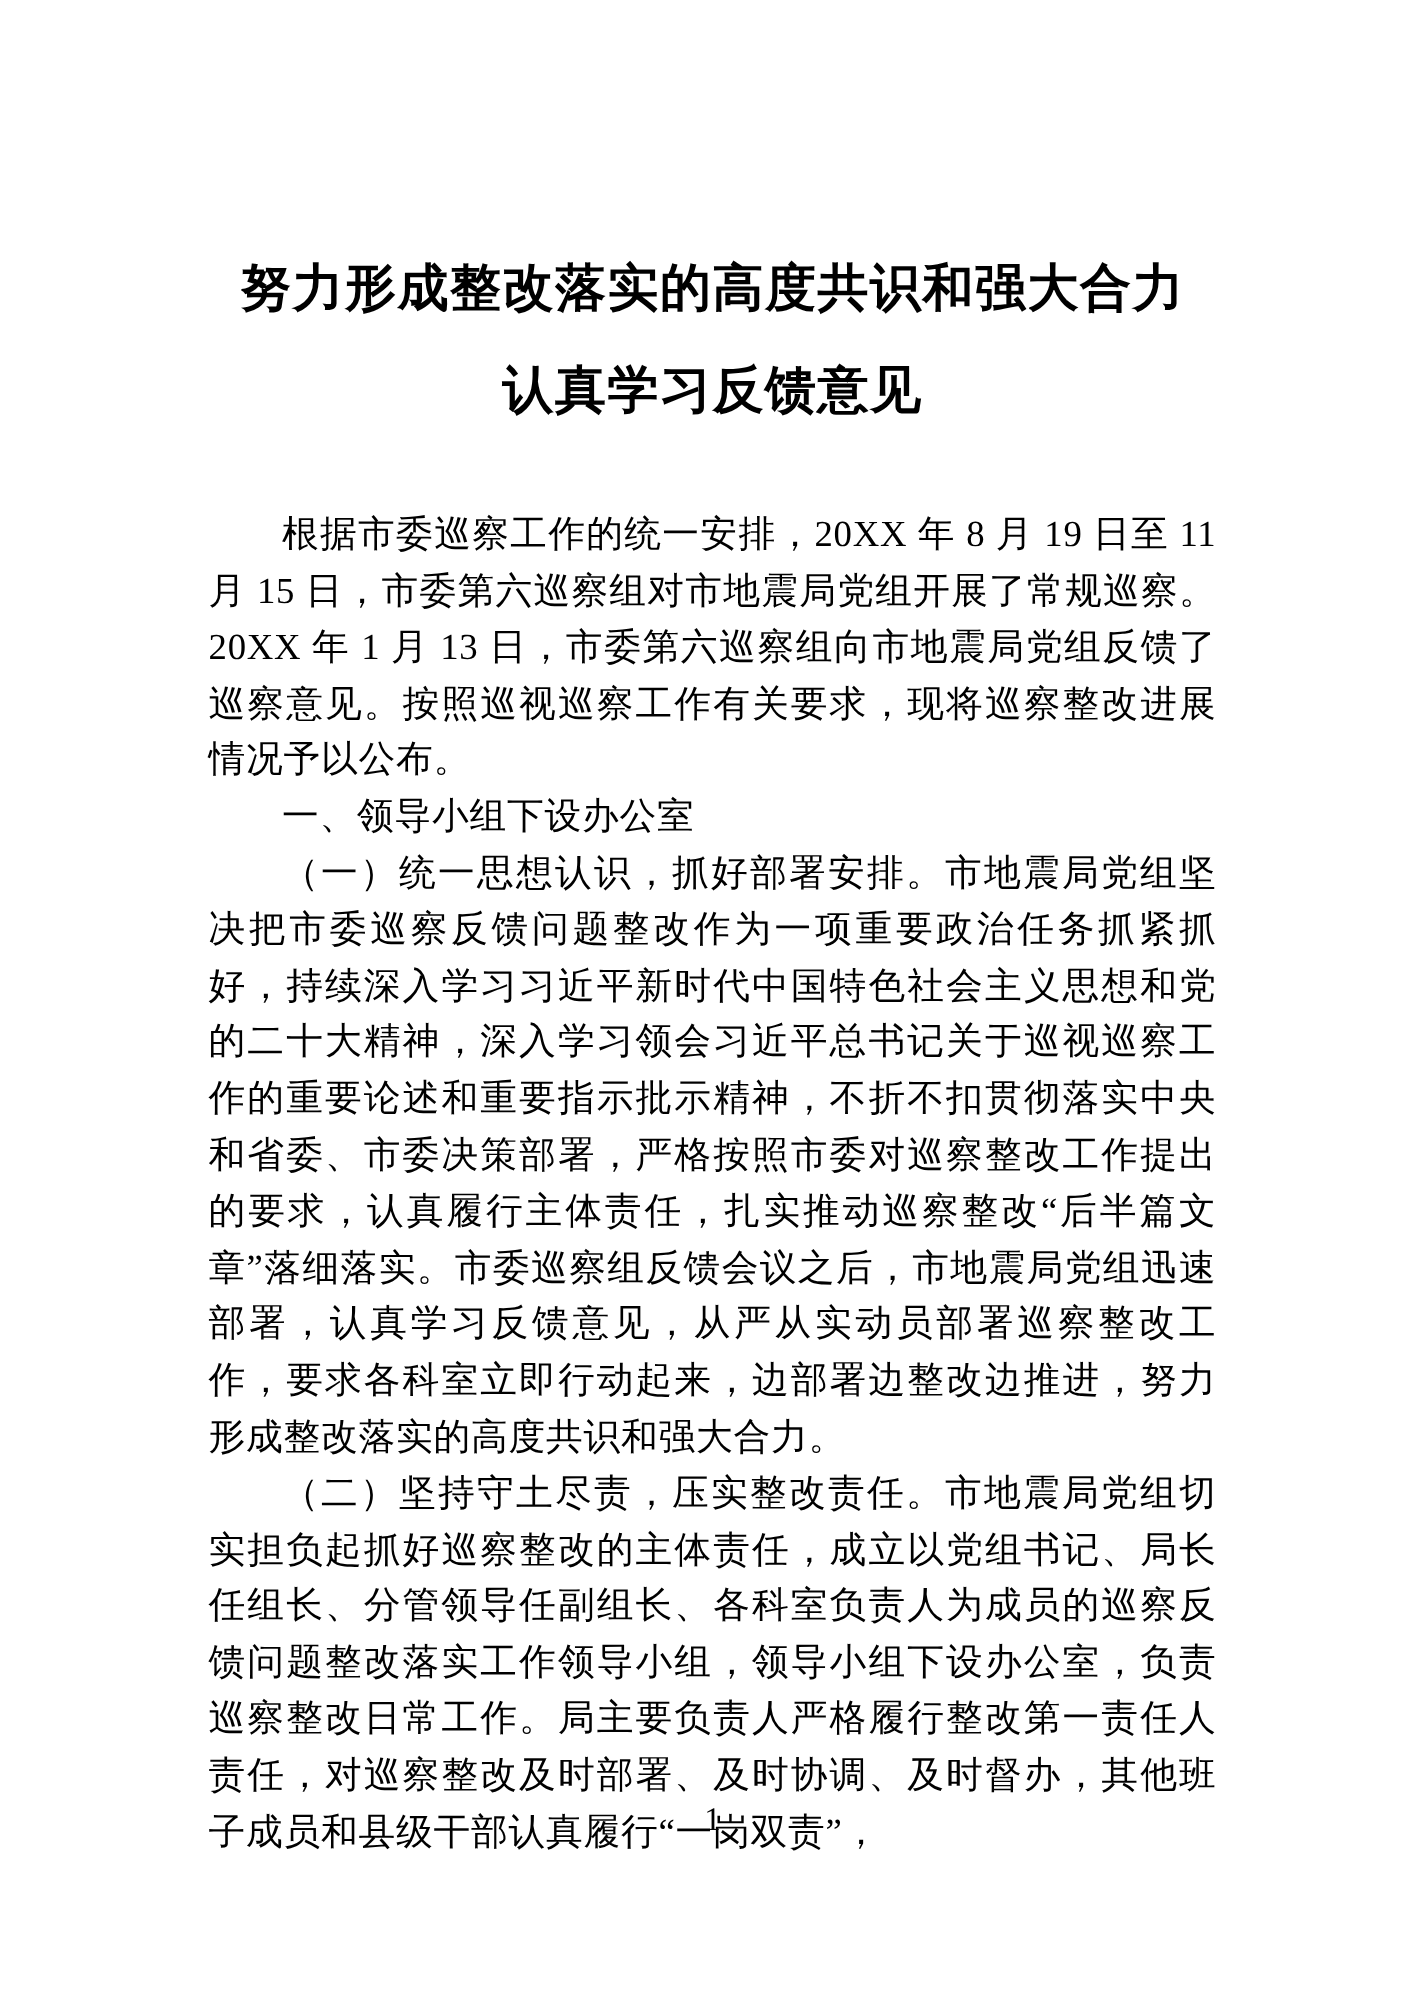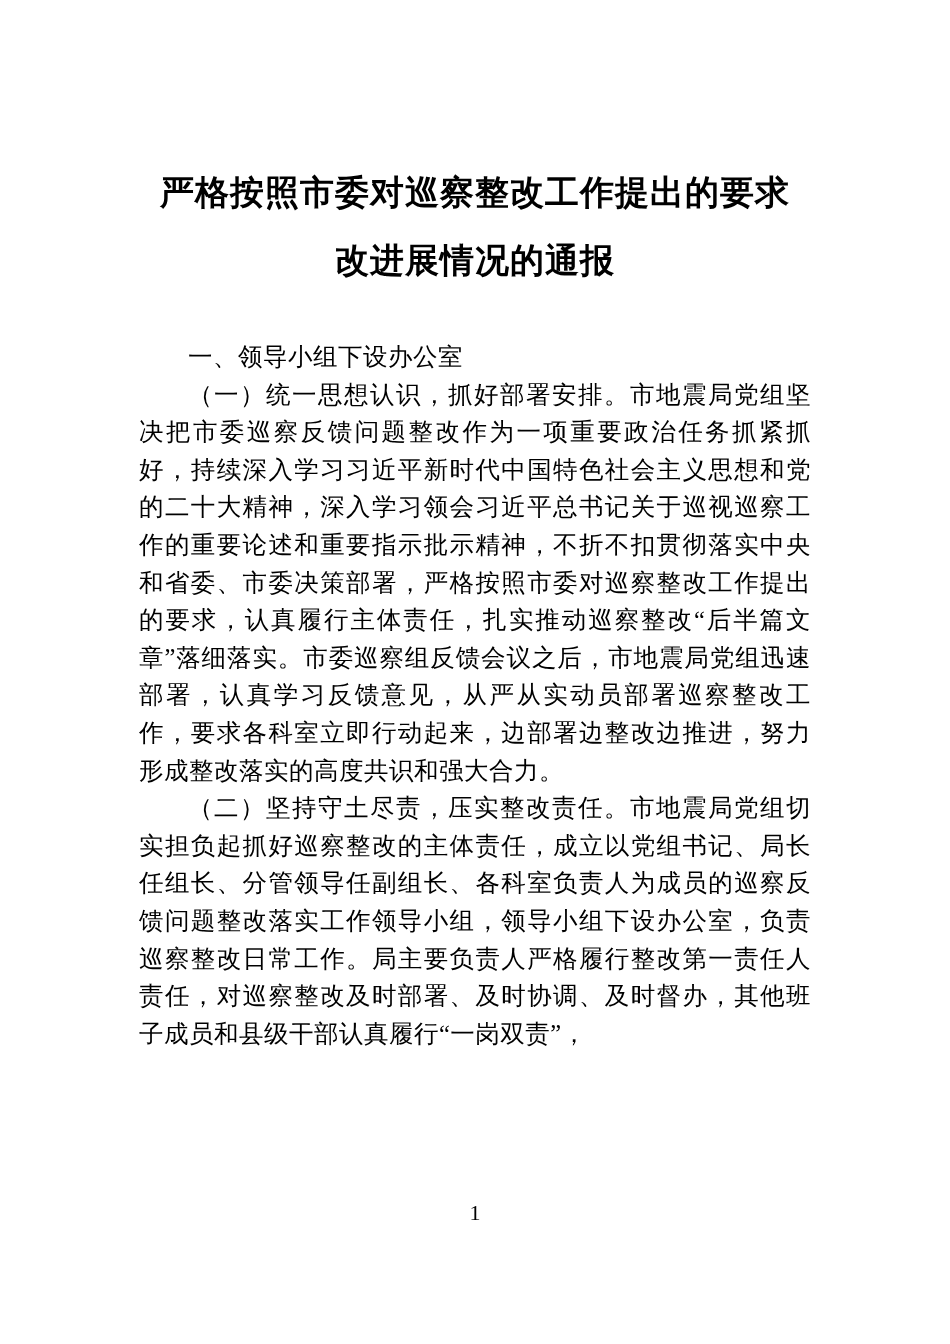--- a/index.html
+++ b/index.html
@@ -44,25 +44,26 @@
     font-size: 22px;
     color: #000000;
   }
 </style>
 </head>
 <body>
 
 <div class="page">
 
   <div class="doc-title">
-    <div class="title-line">严格按照市委对巡察整改工作提出的要求</div>
-    <div class="title-line">改进展情况的通报</div>
+    <div class="title-line">努力形成整改落实的高度共识和强大合力</div>
+    <div class="title-line">认真学习反馈意见</div>
   </div>
 
   <div class="doc-body">
+    <p>根据市委巡察工作的统一安排，20XX 年 8 月 19 日至 11 月 15 日，市委第六巡察组对市地震局党组开展了常规巡察。20XX 年 1 月 13 日，市委第六巡察组向市地震局党组反馈了巡察意见。按照巡视巡察工作有关要求，现将巡察整改进展情况予以公布。</p>
     <p>一、领导小组下设办公室</p>
     <p>（一）统一思想认识，抓好部署安排。市地震局党组坚决把市委巡察反馈问题整改作为一项重要政治任务抓紧抓好，持续深入学习习近平新时代中国特色社会主义思想和党的二十大精神，深入学习领会习近平总书记关于巡视巡察工作的重要论述和重要指示批示精神，不折不扣贯彻落实中央和省委、市委决策部署，严格按照市委对巡察整改工作提出的要求，认真履行主体责任，扎实推动巡察整改“后半篇文章”落细落实。市委巡察组反馈会议之后，市地震局党组迅速部署，认真学习反馈意见，从严从实动员部署巡察整改工作，要求各科室立即行动起来，边部署边整改边推进，努力形成整改落实的高度共识和强大合力。</p>
     <p>（二）坚持守土尽责，压实整改责任。市地震局党组切实担负起抓好巡察整改的主体责任，成立以党组书记、局长任组长、分管领导任副组长、各科室负责人为成员的巡察反馈问题整改落实工作领导小组，领导小组下设办公室，负责巡察整改日常工作。局主要负责人严格履行整改第一责任人责任，对巡察整改及时部署、及时协调、及时督办，其他班子成员和县级干部认真履行“一岗双责”，</p>
   </div>
 
   <div class="page-footer">
     <span>1</span>
   </div>
 
 </div>

